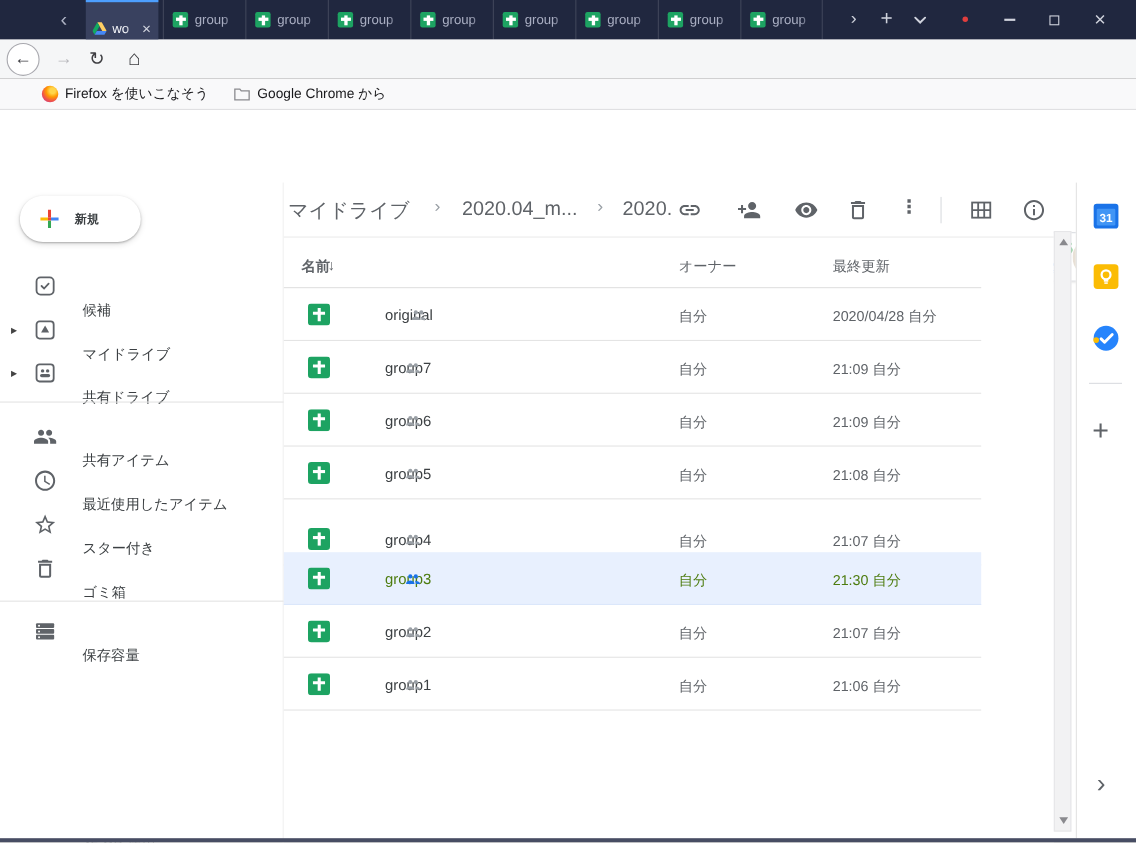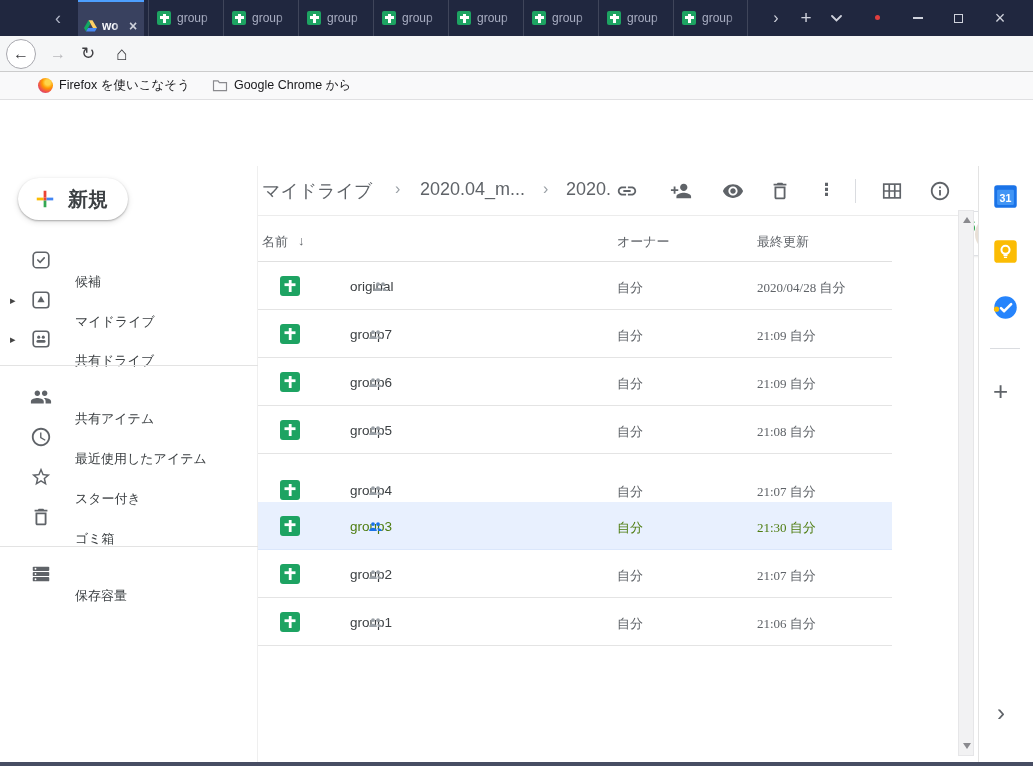--- a/index.html
+++ b/index.html
@@ -2,21 +2,21 @@
 <html><head>
 <meta charset="utf-8">
 <style>
   * { margin:0; padding:0; box-sizing:border-box; }
   body { background:#888; font-family:"Liberation Sans","DejaVu Sans",sans-serif; }
   .window { position:relative; width:1033px; height:766px; background:#fff; overflow:hidden; }
 
   
   .tabbar { position:absolute; left:0; top:0; width:1033px; height:36px; background:#20273f; }
   .tab-scroll-left { position:absolute; left:46px; top:0; width:24px; height:36px; color:#aeb3c4; font-size:18px; display:flex; align-items:center; justify-content:center; }
-  .tab-active { position:absolute; left:78px; top:0; width:66px; height:52px; background:#39415f; display:flex; align-items:center; gap:5px; padding:0 6px;font-weight:bold; }
+  .tab-active { position:absolute; left:78px; top:0; width:66px; height:52px; background:#39415f; display:flex; align-items:center; gap:5px; padding:0 6px; }
   .tab-active::before { content:""; position:absolute; left:0; top:0; width:100%; height:2px; background:#4d9fff; }
   .tab-title { color:#f5f6fa; font-size:12px; position:relative; overflow:hidden; width:22px; white-space:nowrap; }
   .tab-title::after { content:""; position:absolute; right:0; top:0; bottom:0; width:10px; background:linear-gradient(90deg, rgba(57,65,95,0), #39415f); }
   .tab-close { color:#cfd2dc; font-size:14px; line-height:1; }
   .tab-group { position:absolute; top:0; width:75px; height:36px; display:flex; align-items:center; gap:6px; padding:0 8px; border-left:1px solid rgba(255,255,255,.14); }
   .tab-group .lbl { color:#a9aec2; font-size:12px; position:relative; overflow:hidden; width:42px; white-space:nowrap; }
   .tab-group .lbl::after { content:""; position:absolute; right:0; top:0; bottom:0; width:12px; background:linear-gradient(90deg, rgba(32,39,63,0), #20273f); }
   .sheets-ic { width:14px; height:14px; flex:0 0 auto; background:#1da362; border-radius:2px; position:relative; }
   .sheets-ic::before { content:""; position:absolute; left:6px; top:2.5px; width:2.5px; height:9px; background:#fff; }
   .sheets-ic::after { content:""; position:absolute; left:3px; top:5px; width:8.5px; height:2.5px; background:#fff; }
@@ -64,47 +64,47 @@
   .eccs span:nth-child(5){color:#4285f4}.eccs span:nth-child(6){color:#e8453c}.eccs span:nth-child(7){color:#f5a623}.eccs span:nth-child(8){color:#34a853}
   .eccs-sub { position:absolute; left:10px; top:26px; font-size:5px; color:#4285f4; line-height:6px; width:82px; text-align:center; }
   .avatar { position:absolute; right:4px; top:4px; width:36px; height:36px; border-radius:50%;
     background: radial-gradient(circle at 50% 92%, #7fb0b5 0 26%, rgba(0,0,0,0) 27%),
                 radial-gradient(circle at 50% 46%, #f0c39e 0 26%, rgba(0,0,0,0) 27%),
                 radial-gradient(circle at 50% 40%, #4e382e 0 40%, rgba(0,0,0,0) 41%), #e8e0d6; }
 
   
   .drive-sidebar { position:absolute; left:0; top:166px; width:258px; height:600px; background:#fff; border-right:1px solid #efefef; }
   .new-btn { position:absolute; left:18px; top:12px; width:110px; height:42px; background:#fff; border-radius:22px; box-shadow:0 1px 2px rgba(0,0,0,.28), 0 2px 6px rgba(0,0,0,.12); display:flex; align-items:center; gap:12px; padding-left:16px; }
-  .new-btn span { font-size:20px; color:#3c4043; font-weight:bold; }
+  .new-btn span { font-size:11px; color:#3c4043; font-weight:bold; }
   .side-item { position:absolute; left:0; width:256px; height:40px; display:flex; align-items:center; }
   .side-item .expander { position:absolute; left:10px; font-size:11px; color:#444; }
   .side-item .s-ic { position:absolute; left:30px; width:22px; height:22px; }
   .side-item .s-lbl { position:absolute; left:75px; font-size:13px; color:#3c4043;margin-top:44px; }
   .side-div { position:absolute; left:0; width:258px; height:1px; background:#e3e3e3; }
   .storage-used { position:absolute; left:75px; top:595px; font-size:13px; color:#5f6368; }
 
   
   .drive-main { position:absolute; left:258px; top:166px; width:700px; height:600px; background:#fff; }
   .toolbar { position:absolute; left:0; top:0; width:700px; height:50px; border-bottom:1px solid #ececec; }
   .crumb { position:absolute; top:13px; font-size:18px; color:#5f6368; }
   .crumb-sep { position:absolute; top:14px; font-size:16px; color:#9aa0a6; }
   .tb-ic { position:absolute; top:14px; }
   .tb-dots { position:absolute; left:560px; top:13px; font-size:17px; font-weight:bold; color:#5f6368; }
   .tb-sep { position:absolute; left:597px; top:13px; width:1px; height:24px; background:#dadce0; }
   .list-header { position:absolute; left:0; top:54px; width:634px; height:42px; border-bottom:1px solid #e0e0e0; font-size:13px; color:#5f6368; }
-  .col-name { position:absolute; left:4px; top:13px; font-weight:normal; color:#5f6368; }
+  .col-name { position:absolute; left:16px; top:13px; font-weight:bold; color:#5f6368; }
   .sort-arrow { position:absolute; left:40px; top:13px; }
   .col-owner { position:absolute; left:359px; top:13px; }
   .col-mod { position:absolute; left:499px; top:13px; }
   .row { position:absolute; left:0; width:634px; height:48px; border-bottom:1px solid #e4e4e4; }
   .row .f-ic { position:absolute; left:22px; top:14px; }
   .row .f-name { position:absolute; left:55px; top:17px; font-size:13.5px; font-weight:normal; color:#3c4043;margin-left:37px; }
   .row .f-shared { position:absolute; top:18px; color:#9aa0a6; }
   .row .f-owner { position:absolute; left:359px; top:17px; font-size:13px; color:#5f6368; }
-  .row .f-mod { position:absolute; left:499px; top:17px; font-size:13px; color:#5f6368;font-family:Liberation Serif, serif; }
+  .row .f-mod { position:absolute; left:499px; top:17px; font-size:13px; color:#5f6368; }
   .row.sel { background:#e8f0fe; border-bottom:1px solid #dbe7fb; }
   .row.sel .f-name, .row.sel .f-owner, .row.sel .f-mod { color:#4d7c0f; }
   .row.sel .f-shared { color:#1a73e8; }
 
   
   .v-scroll { position:absolute; left:958px; top:210px; width:16px; height:546px; background:#f2f2f3; border:1px solid #e6e6e8; }
   .scroll-arrow-up, .scroll-arrow-down { position:absolute; left:3.5px; width:0; height:0; border-left:4px solid transparent; border-right:4px solid transparent; }
   .scroll-arrow-up { top:6px; border-bottom:6px solid #8a8a8e; }
   .scroll-arrow-down { bottom:6px; border-top:6px solid #8a8a8e; }
   .right-rail { position:absolute; left:978px; top:166px; width:55px; height:596px; background:#fff; border-left:1px solid #e3e3e3; }

